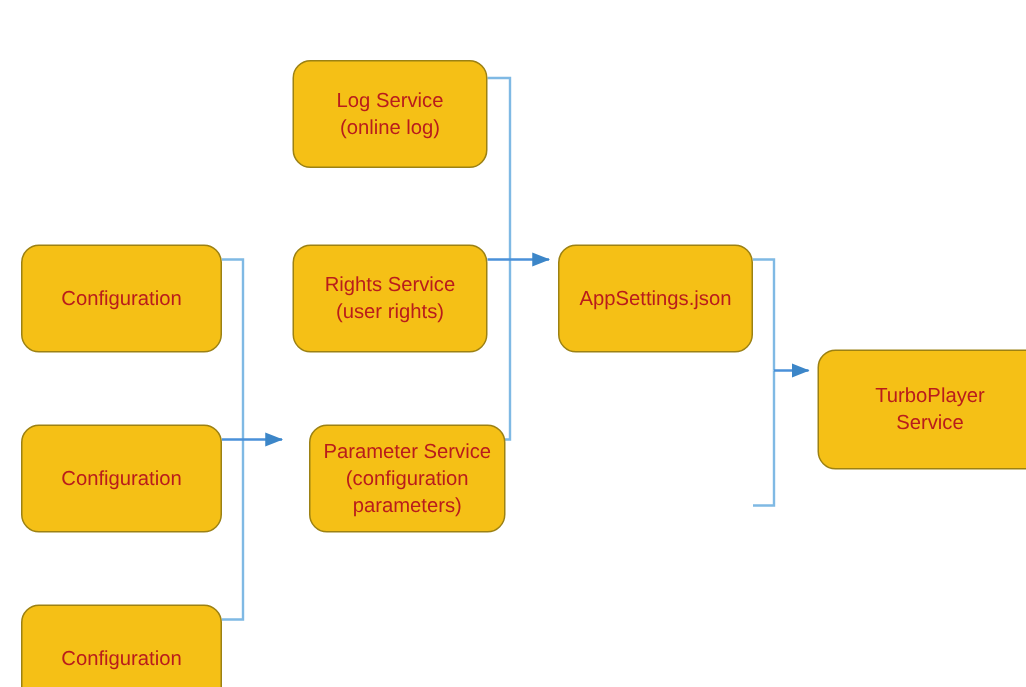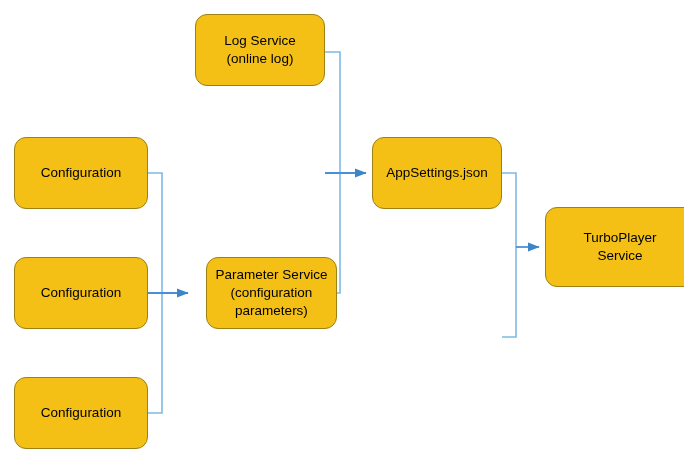--- a/index.html
+++ b/index.html
@@ -27,26 +27,27 @@
   .node {
     position: absolute;
     box-sizing: border-box;
     background: #F5C016;
     border: 1px solid #9c8113;
     border-radius: 12px;
     display: flex;
     align-items: center;
     justify-content: center;
     text-align: center;
-    color: #000000;
+    color: #b91c1c;
     font-size: 13.5px;
     line-height: 1.32;
     font-family: "Liberation Sans", sans-serif;
     z-index: 2;
     padding: 2px 6px;
+    margin-top: 26px;
   }
   .node-label {
     white-space: pre-line;
   }
 </style>
 </head>
 <body>
 
 <div id="diagram-canvas">
 
@@ -98,20 +99,24 @@
 
   <div class="node" style="left:14px; top:377px; width:134px; height:72px;">
     <span class="node-label">Configuration</span>
   </div>
 
   <div class="node" style="left:195px; top:14px; width:130px; height:72px;">
     <span class="node-label">Log Service
 (online log)</span>
   </div>
 
+  <div class="node" style="left:195px; top:137px; width:130px; height:72px;">
+    <span class="node-label">Rights Service
+(user rights)</span>
+  </div>
 
   <div class="node" style="left:206px; top:257px; width:131px; height:72px;">
     <span class="node-label">Parameter Service
 (configuration
 parameters)</span>
   </div>
 
   <div class="node" style="left:372px; top:137px; width:130px; height:72px;">
     <span class="node-label">AppSettings.json</span>
   </div>

